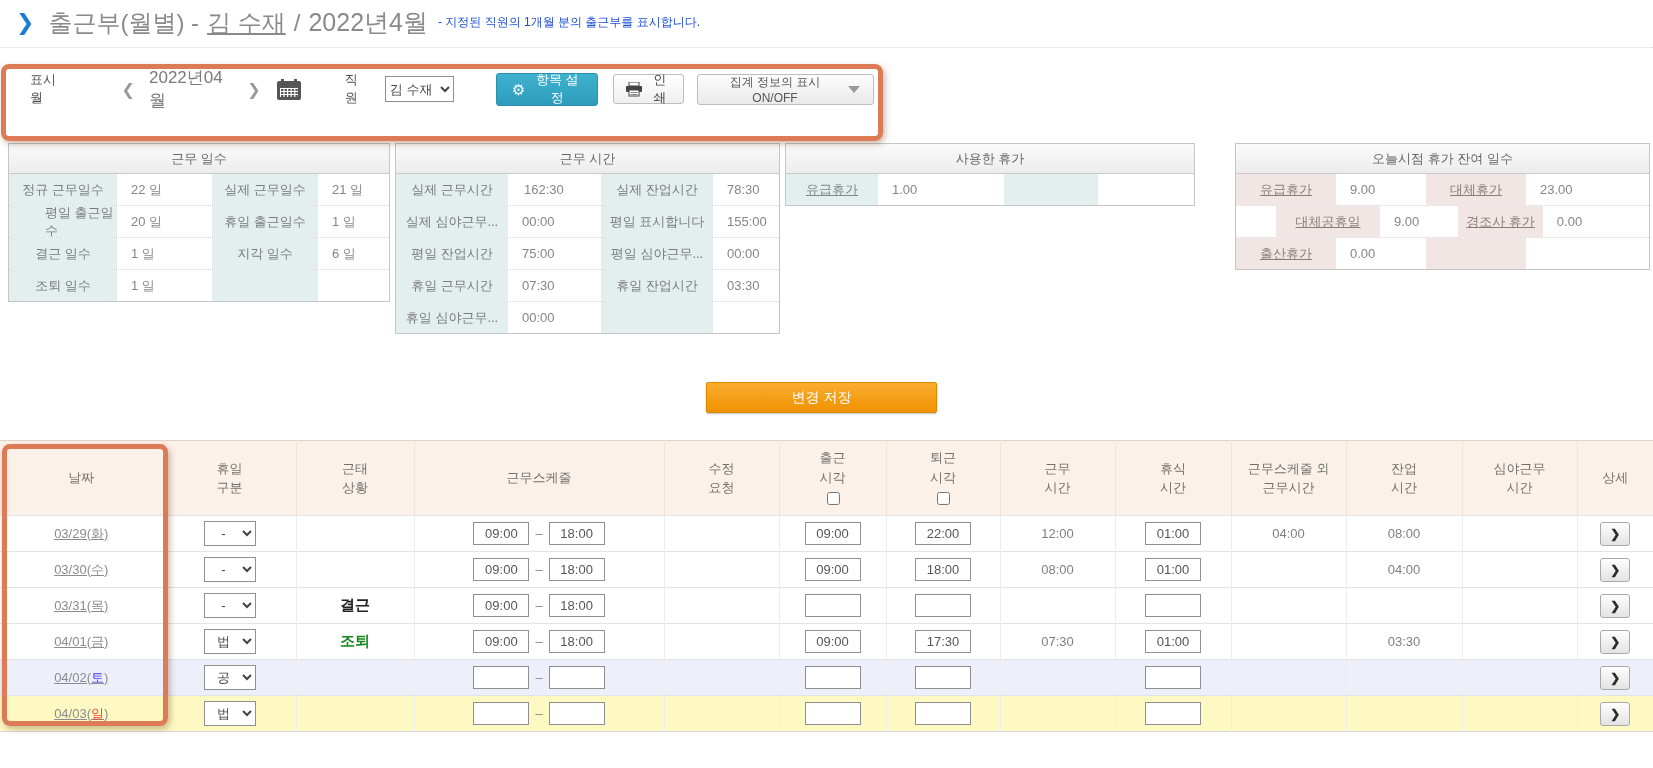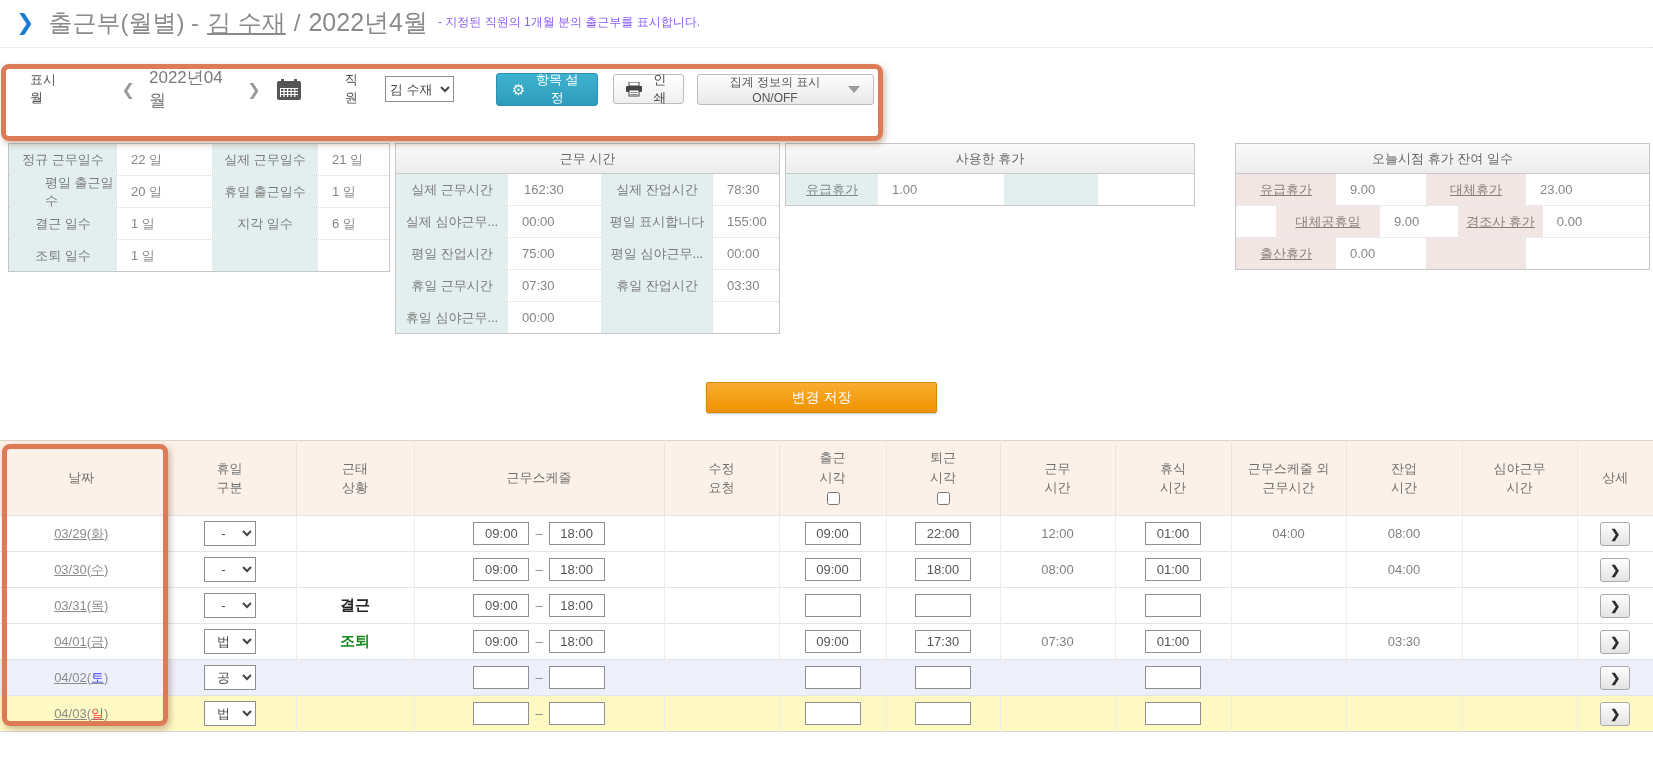--- a/index.html
+++ b/index.html
@@ -6,21 +6,21 @@
   body{width:1653px;height:768px;font-family:"Liberation Sans","DejaVu Sans",sans-serif;color:#777;}
   #page{position:relative;width:1653px;height:768px;overflow:hidden;background:#fff;}
 
   
   .page-header{position:absolute;left:16px;top:6px;display:flex;align-items:center;white-space:nowrap;}
   .hdr-chevron{color:#1c7cd5;font-size:22px;font-weight:bold;margin-right:14px;}
   .hdr-title{font-size:24px;color:#8a8a8a;}
   .hdr-name{font-size:24px;color:#8a8a8a;text-decoration:underline;margin:0 8px;}
   .hdr-sep{font-size:24px;color:#8a8a8a;margin-right:8px;}
   .hdr-month{font-size:25px;color:#8a8a8a;}
-  .hdr-subtitle{font-size:12px;color:#8b5cf6;margin-left:10px;}
+  .hdr-subtitle{font-size:12px;color:#1d4ed8;margin-left:10px;}
   .title-divider{position:absolute;left:0;top:47px;width:1653px;border-top:1px dotted #ddd;}
 
   
   .toolbar-strip{position:absolute;left:0;top:71px;width:874px;height:6px;background:#c4c4c4;}
   .toolbar{position:absolute;left:0;top:64px;width:874px;height:50px;display:flex;align-items:center;background:#fff;}
   .tb-label{font-size:13px;color:#4f4f4f;margin-left:30px;}
   .tb-chevron{font-size:16px;font-weight:bold;color:#9a9a9a;margin-left:52px;cursor:pointer;}
   .tb-chevron.next{margin-left:14px;}
   .tb-month{font-size:17px;color:#7a7a7a;margin-left:14px;}
   .tb-cal{margin-left:16px;cursor:pointer;display:inline-flex;}
@@ -145,20 +145,21 @@
       </span>
       <span>인쇄</span>
     </button>
     <button class="btn-toggle">
       <span>집계 정보의 표시 ON/OFF</span>
       <span class="tri-down"></span>
     </button>
   </div>
 
   <div class="sum-table teal" id="sum0" style="left:8px;top:143px;width:382px;">
+    <div class="sum-title">근무 일수</div>
     <div class="sum-body">
         <div class="sum-row">
           <div class="sum-cell sum-label" style="width: 108px;">정규 근무일수</div>
           <div class="sum-cell sum-value" style="width: 95px;">22 일</div>
           <div class="sum-cell sum-label" style="width: 106px;">실제 근무일수</div>
           <div class="sum-cell sum-value" style="width: 71px;">21 일</div>
         </div>
         <div class="sum-row">
           <div class="sum-cell sum-label" style="width: 108px; padding-left: 36px;">평일 출근일수</div>
           <div class="sum-cell sum-value" style="width: 95px;">20 일</div>

